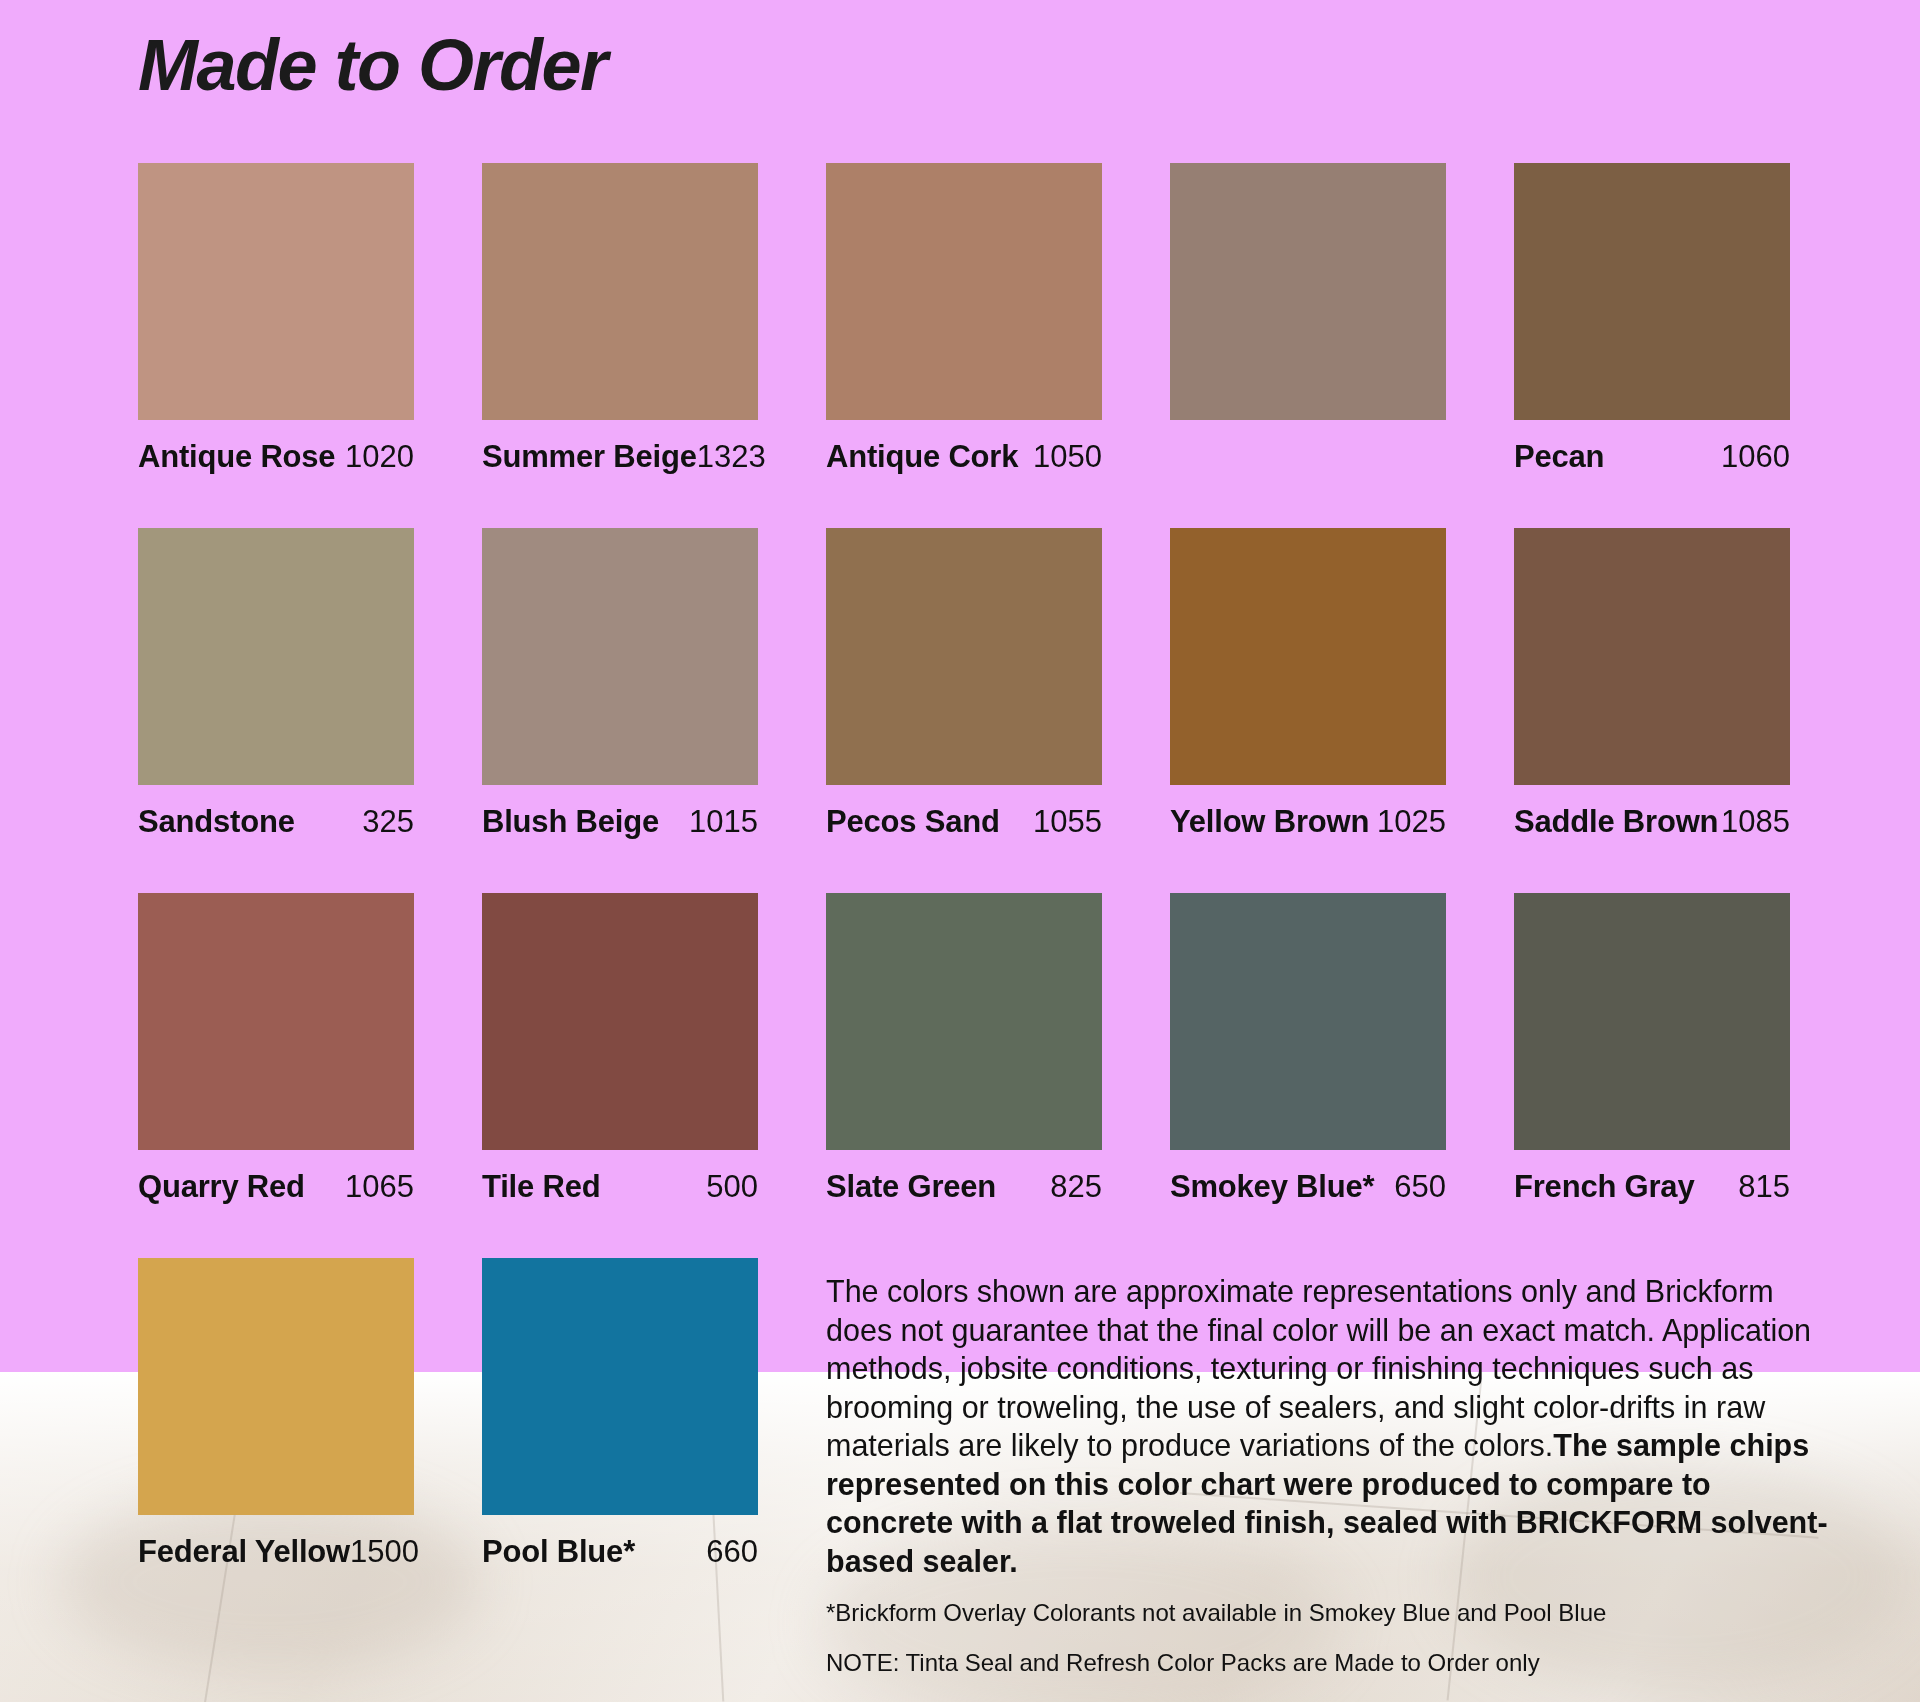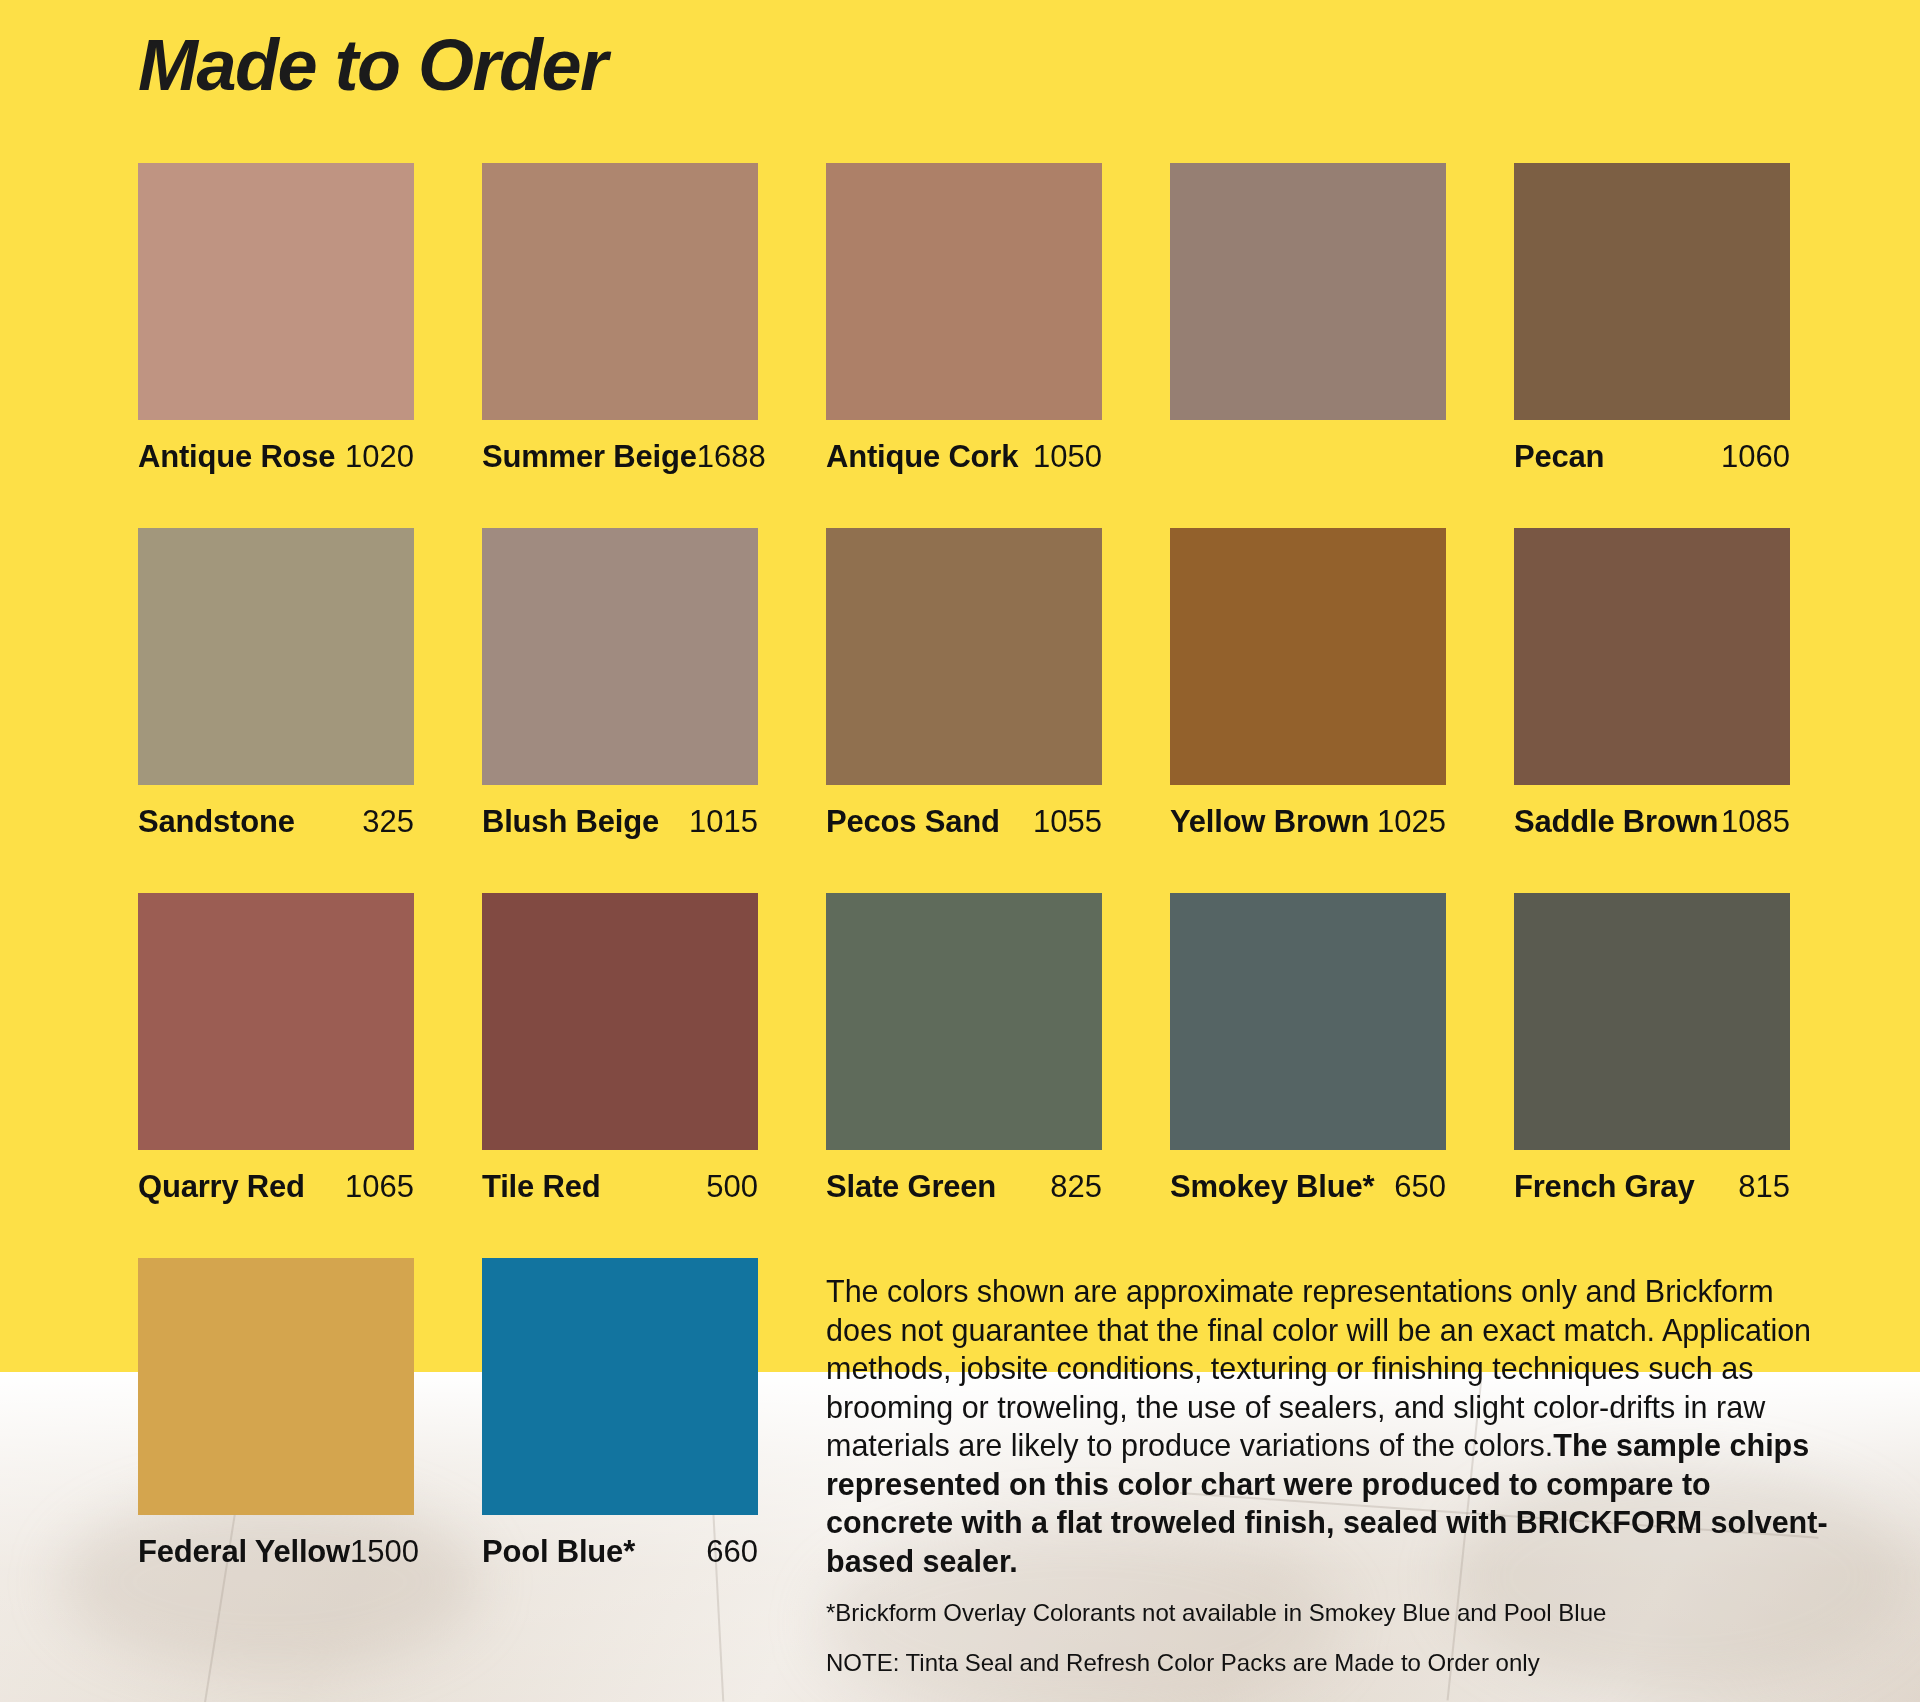--- a/index.html
+++ b/index.html
@@ -8,21 +8,21 @@
     background: #ffffff;
   }
   body {
     font-family: "Liberation Sans", sans-serif;
     -webkit-font-smoothing: antialiased;
   }
   #page {
     position: relative;
     width: 1920px;
     height: 1702px;
-    background: #fde047;
+    background: #f0abfc;
     overflow: hidden;
   }
   
   #bg-photo {
     position: absolute;
     left: 0;
     bottom: 0;
     width: 1920px;
     height: 330px;
     background:
@@ -171,21 +171,21 @@
           <span class="chip" style="background-color:#bf9482;"></span>
           <div class="chip-label">
             <span class="chip-name">Antique Rose</span>
             <span class="chip-code">1020</span>
           </div>
         </div>
         <div class="swatch-cell">
           <span class="chip" style="background-color:#ae866f;"></span>
           <div class="chip-label">
             <span class="chip-name">Summer Beige</span>
-            <span class="chip-code">1688</span>
+            <span class="chip-code">1323</span>
           </div>
         </div>
         <div class="swatch-cell">
           <span class="chip" style="background-color:#ad8068;"></span>
           <div class="chip-label">
             <span class="chip-name">Antique Cork</span>
             <span class="chip-code">1050</span>
           </div>
         </div>
         <div class="swatch-cell">

